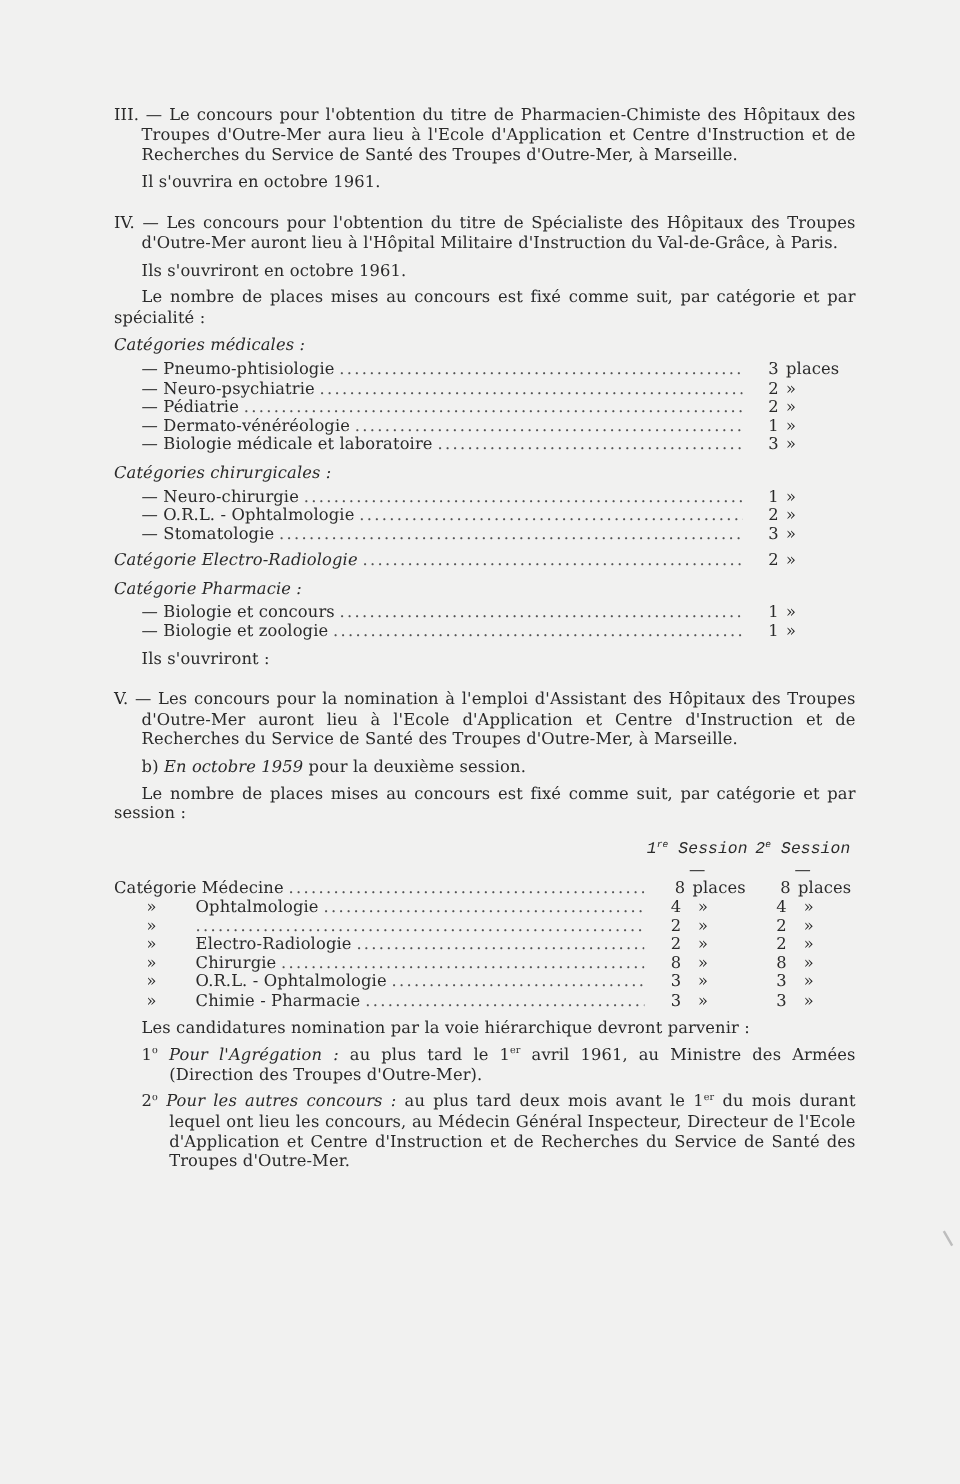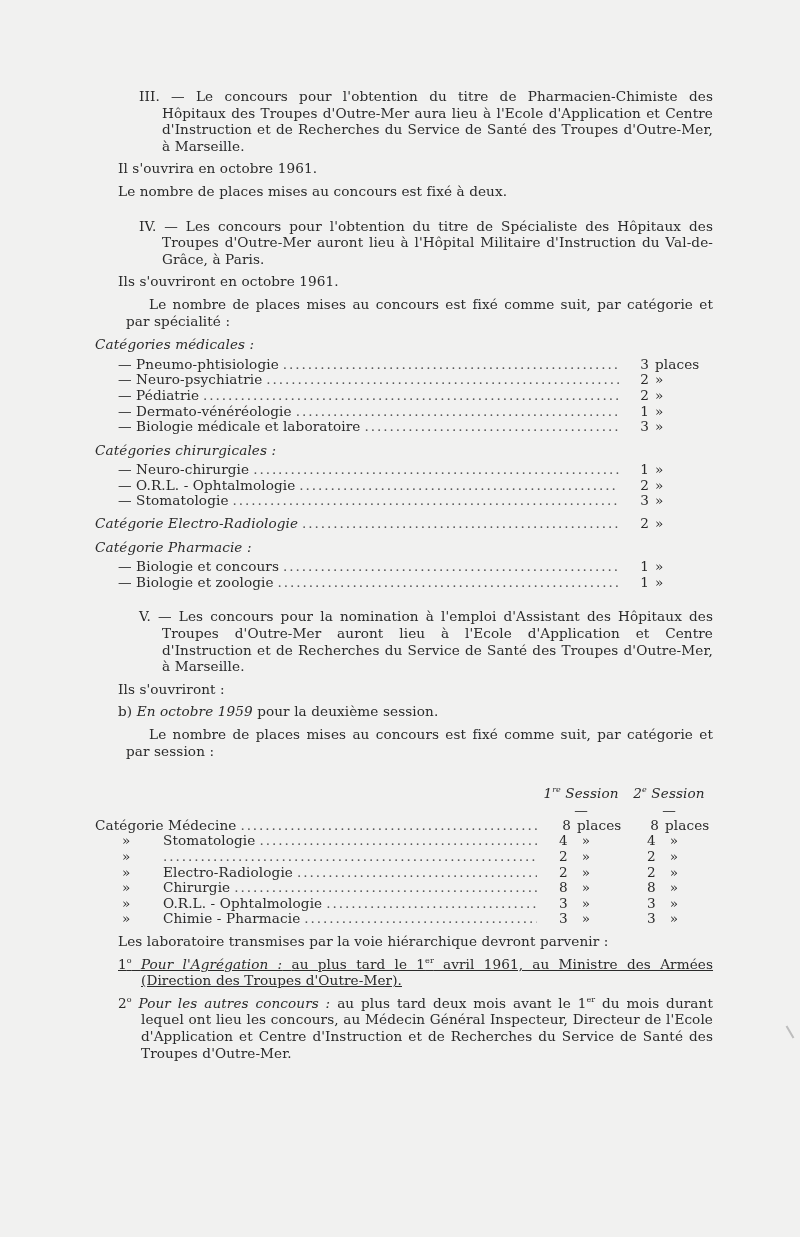--- a/index.html
+++ b/index.html
@@ -13,23 +13,23 @@
   }
   .page {
     position: absolute;
     left: 95px; top: 88px;
     width: 618px;
     font-size: 13.6px;
     line-height: 16.6px;
     letter-spacing: 0.1px;
   }
   .para { margin: 0; text-align: justify; }
-  .hang { padding-left: 23px; text-indent: -23px; margin-left: 44px; }
+  .hang { padding-left: 23px; text-indent: -23px; }
   .ind { padding-left: 23px; }
-  .indent1 { text-indent: 23px; margin-left: 31px; }
+  .indent1 { text-indent: 23px; }
   .gap-s { margin-top: 6px; }
   .gap-l { margin-top: 18px; }
   i, .it { font-style: italic; }
 
   .list { margin-top: 4px; }
   .row {
     display: flex; align-items: baseline;
     height: 15.6px; line-height: 15.6px;
   }
   .row .label { white-space: nowrap; padding-right: 4px; }
@@ -40,21 +40,21 @@
   .row .dots::before {
     content: ". . . . . . . . . . . . . . . . . . . . . . . . . . . . . . . . . . . . . . . . . . . . . . . . . . . . . . . . . . . . . . . . . . . . . . . . . . . . . . . . . . . . . . . .";
     letter-spacing: -1.2px;
   }
   .row .num { width: 22px; text-align: right; padding-left: 8px; }
   .row .unit { width: 58px; text-align: left; padding-left: 6px; }
   .sub { padding-left: 23px; }
   .subhead { margin-top: 7px; font-style: italic; }
 
   
-  .sess-head { display: flex; justify-content: flex-end; margin-top: 26px; font-style: italic; }
+  .sess-head { display: flex; justify-content: flex-end; margin-top: 14px; font-style: italic; font-family: Liberation Mono, monospace; }
   .sess-head .col { width: 88px; text-align: center; }
   .sess-head .col sup { font-size: 8px; }
   .sess-dash { display: flex; justify-content: flex-end; height: 16px; }
   .sess-dash .col { width: 88px; text-align: center; }
   .srow { display: flex; align-items: flex-start; height: 15.6px; line-height: 15.6px; }
   .srow .q { width: 68px; padding-left: 27px; box-sizing: border-box; }
   .srow .label { white-space: nowrap; padding-right: 4px; }
   .srow .dots { flex: 1; overflow: hidden; white-space: nowrap; color: #555; }
   .srow .dots::before {
     content: ". . . . . . . . . . . . . . . . . . . . . . . . . . . . . . . . . . . . . . . . . . . . . . . . . . . . . . . . . . . . . . . . . . . . . . . . . . . . .";
@@ -67,21 +67,20 @@
   sup { font-size: 8px; line-height: 0; }
   .speck { position: absolute; left: 789px; top: 1025px; width: 2px; height: 14px; background: #bdbdbd; transform: rotate(-30deg); }
 </style>
 </head>
 <body>
 
 <div class="page">
 
   <p class="para hang"><span>III.</span> <span>— Le concours pour l'obtention du titre de Pharmacien-Chimiste des Hôpitaux des Troupes d'Outre-Mer aura lieu à l'Ecole d'Application et Centre d'Instruction et de Recherches du Service de Santé des Troupes d'Outre-Mer, à Marseille.</span></p>
   <p class="para ind gap-s">Il s'ouvrira en octobre 1961.</p>
-  <p class="para ind gap-s">Le nombre de places mises au concours est fixé à deux.</p>
 
   <p class="para hang gap-l"><span>IV.</span> <span>— Les concours pour l'obtention du titre de Spécialiste des Hôpitaux des Troupes d'Outre-Mer auront lieu à l'Hôpital Militaire d'Instruction du Val-de-Grâce, à Paris.</span></p>
   <p class="para ind gap-s">Ils s'ouvriront en octobre 1961.</p>
   <p class="para indent1 gap-s">Le nombre de places mises au concours est fixé comme suit, par catégorie et par spécialité :</p>
 
   <div class="subhead">Catégories médicales :</div>
   <div class="list sub">
     <div class="row">
         <span class="label">— Pneumo-phtisiologie</span>
         <span class="dots"></span>
@@ -152,22 +151,22 @@
         <span class="unit">»</span>
       </div>
     <div class="row">
         <span class="label">— Biologie et zoologie</span>
         <span class="dots"></span>
         <span class="num">1</span>
         <span class="unit">»</span>
       </div>
   </div>
 
+  <p class="para ind gap-s">Ils s'ouvriront :</p>
   <p class="para hang gap-l"><span>V.</span> <span>— Les concours pour la nomination à l'emploi d'Assistant des Hôpitaux des Troupes d'Outre-Mer auront lieu à l'Ecole d'Application et Centre d'Instruction et de Recherches du Service de Santé des Troupes d'Outre-Mer, à Marseille.</span></p>
-  <p class="para ind gap-s">Ils s'ouvriront :</p>
   <p class="para ind gap-s"><span>b)</span> <i>En octobre 1959</i> <span>pour la deuxième session.</span></p>
   <p class="para indent1 gap-s">Le nombre de places mises au concours est fixé comme suit, par catégorie et par session :</p>
 
   <div class="sess-head">
     <div class="col"><span>1</span><sup>re</sup> <span>Session</span></div>
     <div class="col"><span>2</span><sup>e</sup> <span>Session</span></div>
   </div>
   <div class="sess-dash">
     <div class="col">—</div>
     <div class="col">—</div>
@@ -180,21 +179,21 @@
         <span class="n">8</span>
         <span class="u">places</span>
       </span>
     <span class="cell">
         <span class="n">8</span>
         <span class="u">places</span>
       </span>
   </div>
   <div class="srow">
     <span class="q">»</span>
-      <span class="label">Stomatologie</span>
+      <span class="label">Ophtalmologie</span>
       <span class="dots"></span>
     <span class="cell">
         <span class="n">4</span>
         <span class="u q2">»</span>
       </span>
     <span class="cell">
         <span class="n">4</span>
         <span class="u q2">»</span>
       </span>
   </div>
@@ -256,18 +255,18 @@
     <span class="cell">
         <span class="n">3</span>
         <span class="u q2">»</span>
       </span>
     <span class="cell">
         <span class="n">3</span>
         <span class="u q2">»</span>
       </span>
   </div>
 
-  <p class="para ind gap-s">Les laboratoire transmises par la voie hiérarchique devront parvenir :</p>
-  <p class="para ind gap-s" style="padding-left:46px;text-indent:-23px;text-decoration:underline;"><span>1</span><sup>o</sup> <i>Pour l'Agrégation :</i> <span>au plus tard le 1</span><sup>er</sup><span> avril 1961, au Ministre des Armées (Direction des Troupes d'Outre-Mer).</span></p>
+  <p class="para ind gap-s">Les candidatures nomination par la voie hiérarchique devront parvenir :</p>
+  <p class="para ind gap-s" style="padding-left:46px;text-indent:-23px;"><span>1</span><sup>o</sup> <i>Pour l'Agrégation :</i> <span>au plus tard le 1</span><sup>er</sup><span> avril 1961, au Ministre des Armées (Direction des Troupes d'Outre-Mer).</span></p>
   <p class="para ind gap-s" style="padding-left:46px;text-indent:-23px;"><span>2</span><sup>o</sup> <i>Pour les autres concours :</i> <span>au plus tard deux mois avant le 1</span><sup>er</sup><span> du mois durant lequel ont lieu les concours, au Médecin Général Inspecteur, Directeur de l'Ecole d'Application et Centre d'Instruction et de Recherches du Service de Santé des Troupes d'Outre-Mer.</span></p>
 </div>
 
 <div class="speck"></div>
 
 </body></html>

